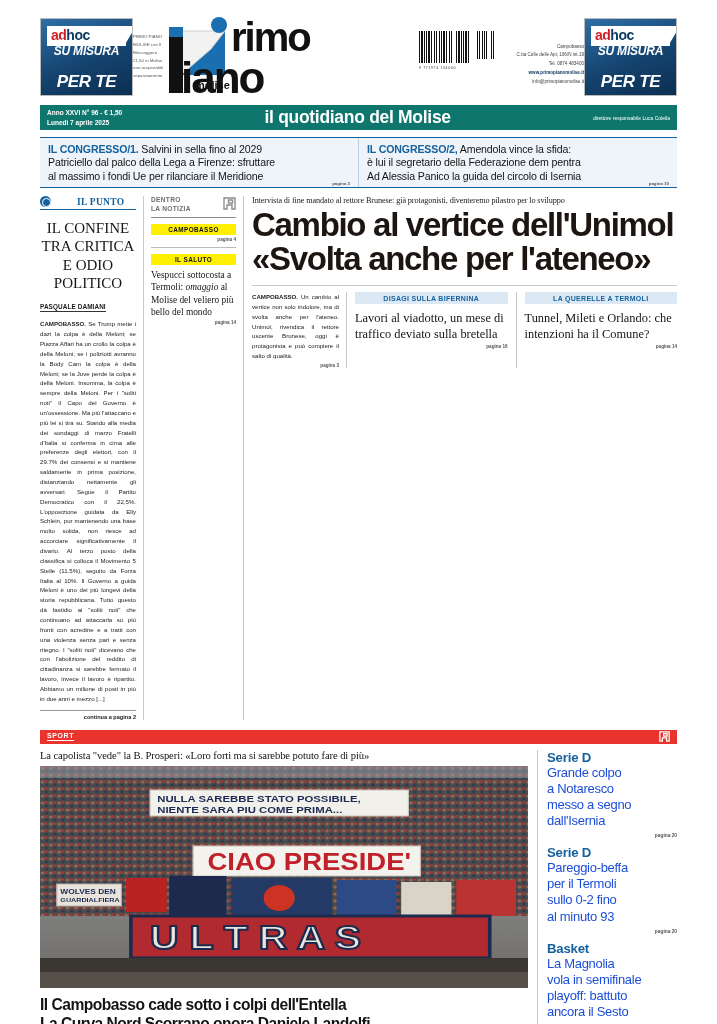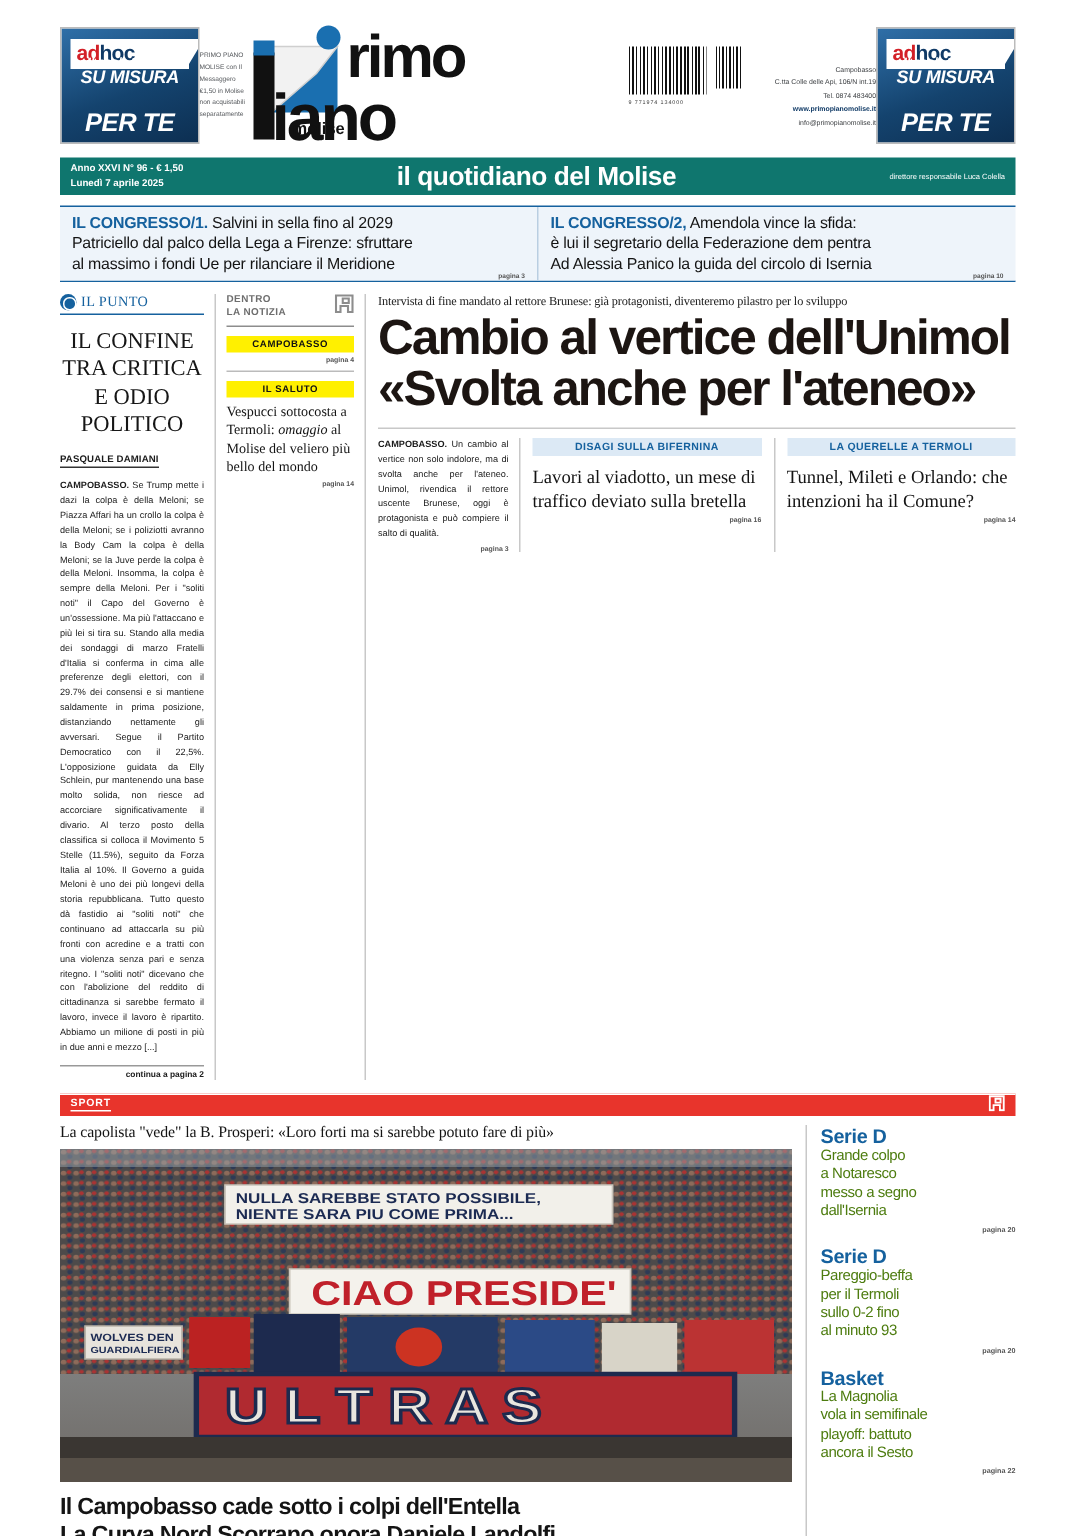--- a/index.html
+++ b/index.html
@@ -53,21 +53,21 @@
 
   
   .maingrid { display:flex; margin-top:8px; gap:0; }
   .col-punto { width:104px; flex:0 0 104px; padding-right:7px; border-right:.8px solid #c8c8c8; }
   .col-dentro { width:100px; flex:0 0 100px; padding:0 7px; border-right:.8px solid #c8c8c8; }
   .col-main { flex:1 1 auto; padding-left:8px; }
 
   .punto-head { display:flex; align-items:center; gap:3px; border-bottom:1.6px solid #15619e; padding-bottom:2px; }
   .punto-head .circ { width:11px; height:11px; border-radius:50%; background:#15619e; position:relative; }
   .punto-head .circ::after{ content:""; position:absolute; left:2.2px; top:2.2px; width:6.5px; height:6.5px; border-radius:50%; border:1.4px solid #fff; }
-  .punto-head .t { font-size:9.5px; font-weight:normal; color:#15619e; letter-spacing:.3px; font-family:"Liberation Serif",serif; }
+  .punto-head .t { font-size:9.5px; font-weight:bold; color:#15619e; letter-spacing:.3px; font-family:"Liberation Serif",serif;margin-left:23px; }
   .punto-title { text-align:center; font-family:"Liberation Serif", serif; font-size:15px; line-height:1.22; margin-top:9px; color:#161616; }
   .punto-author { font-size:6.4px; font-weight:bold; letter-spacing:.1px; margin-top:11px; border-bottom:1px solid #333; display:inline-block; padding-bottom:1px; }
   .punto-body { font-size:6.1px; line-height:1.62; text-align:justify; margin-top:6px; color:#1c1c1c; }
   .punto-body b { font-weight:bold; }
   .punto-cont { font-size:5.6px; font-weight:bold; text-align:right; margin-top:6px; border-top:.8px solid #999; padding-top:3px; }
 
   .dentro-head { display:flex; justify-content:space-between; align-items:flex-start; border-bottom:1.4px solid #8d8d8d; padding-bottom:3px; }
   .dentro-head .t { font-size:6.6px; font-weight:bold; color:#6e6e6e; line-height:1.35; letter-spacing:.3px; }
   .pmark { width:13px; height:13px; position:relative; }
   .kicker { background:#fff000; text-align:center; font-size:6.4px; font-weight:bold; letter-spacing:.4px; padding:2px 0; margin-top:6px; color:#111; }
@@ -95,21 +95,21 @@
   .sport-left { flex:1; padding-right:9px; }
   .sport-right { width:140px; flex:0 0 140px; border-left:.8px solid #c8c8c8; padding-left:9px; }
   .sport-lead { font-family:"Liberation Serif", serif; font-size:10.6px; color:#141414; letter-spacing:-.1px; }
 
   .photo { width:100%; height:222px; margin-top:5px; position:relative; overflow:hidden; background:#f9a8d4; }
 
   .sport-head { font-size:15.6px; font-weight:bold; line-height:1.22; letter-spacing:-.5px; margin-top:7px; color:#141414; }
 
   .sr-item { margin-bottom:2px; }
   .sr-cat { color:#15619e; font-size:13.2px; font-weight:bold; letter-spacing:-.2px; }
-  .sr-txt { font-size:10px; line-height:1.24; letter-spacing:-.3px; color:#4d7c0f; }
+  .sr-txt { font-size:13px; line-height:1.24; letter-spacing:-.3px; color:#1d4ed8; }
   .sr-pg { font-size:4.8px; font-weight:bold; text-align:right; color:#555; margin-top:4px; margin-bottom:7px; }
 </style>
 </head>
 <body>
 
 <div class="page">
 
   <div class="masthead">
 
     <div class="adbox">

